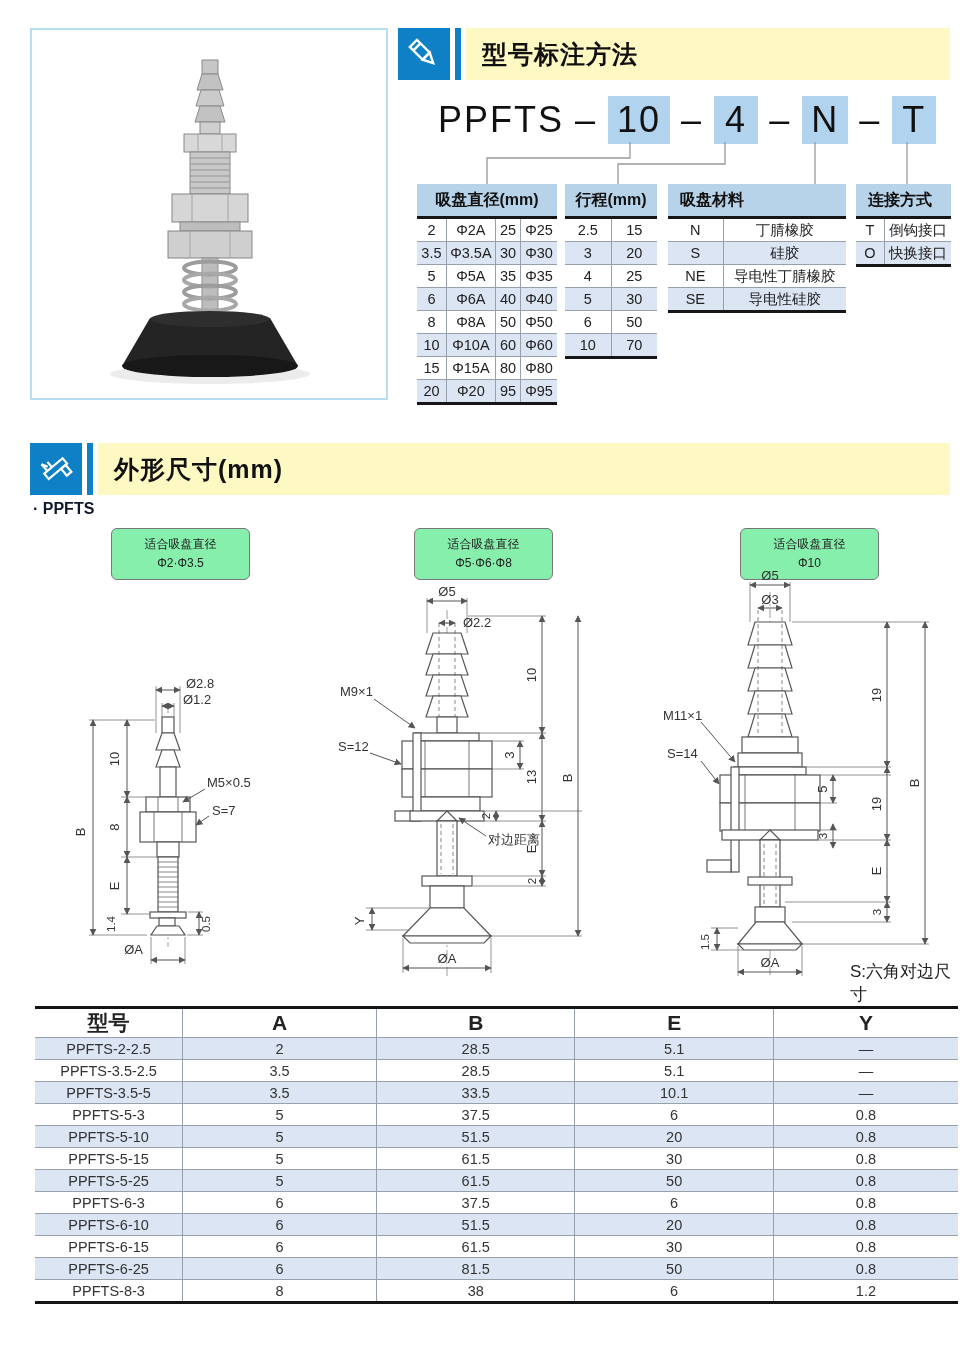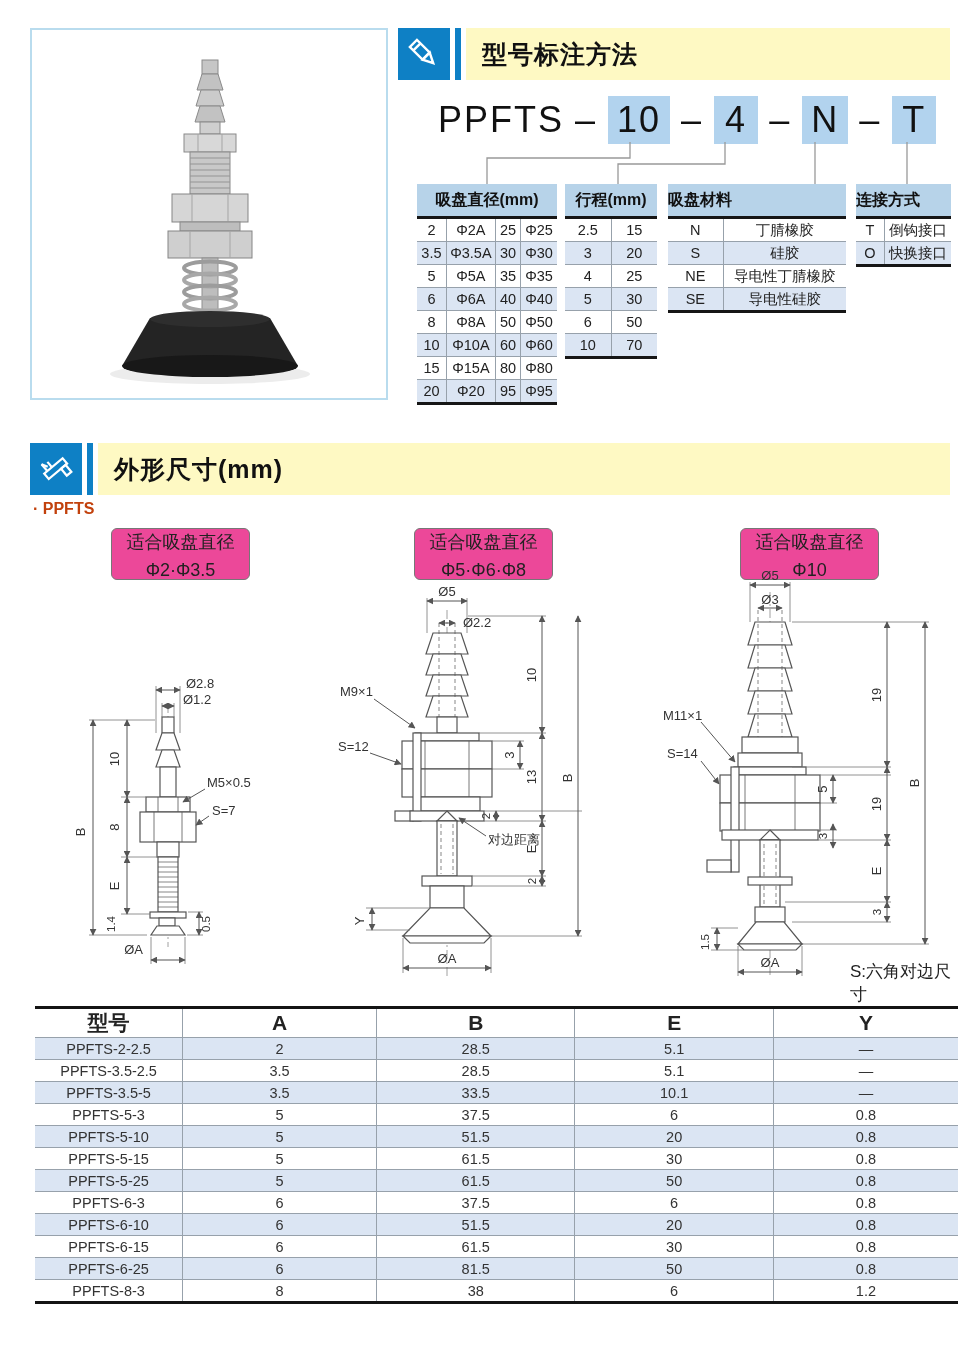--- a/index.html
+++ b/index.html
@@ -22,34 +22,34 @@
          font-size:36px;font-weight:500;letter-spacing:2px;color:#111;}
   #model .dash{margin:0 11px;}
   #model .mbox{background:#b2d3ee;padding:3px 9px;min-width:26px;text-align:center;}
 
   #leaders{position:absolute;left:0;top:138px;}
 
   
   .mini{position:absolute;}
   .mini-title{background:#b7d3e9;font-weight:bold;font-size:16px;height:32px;color:#111;
               display:flex;align-items:center;justify-content:center;}
-  .mini-title.left{justify-content:flex-start;font-family:Liberation Mono, monospace;}
+  .mini-title.left{justify-content:flex-start;padding-left:12px;font-family:Liberation Mono, monospace;}
   .mini table{border-collapse:collapse;width:100%;table-layout:fixed;
               border-top:3px solid #161616;border-bottom:3px solid #161616;}
   .mini td{font-size:14.5px;text-align:center;height:22px;padding:0;color:#222;
            border-top:1px solid #97a1ab;overflow:hidden;white-space:nowrap;}
   .mini tbody tr:first-child td{border-top:none;}
   .mini td + td{border-left:1px solid #97a1ab;}
   .mini tbody tr:nth-child(even){background:#dbe5f3;}
 
   
-  #series-label{position:absolute;left:33px;top:500px;font-size:16px;font-weight:bold;color:#c2410c;}
+  #series-label{position:absolute;left:33px;top:500px;font-size:16px;font-weight:bold;color:#0f172a;}
   .fitbox{position:absolute;top:528px;width:137px;height:50px;border:1.5px solid #777;border-radius:6px;
-          display:flex;flex-direction:column;align-items:center;
-          font-size:18px;color:#222;line-height:1.55;background:#ec4899;}
+          display:flex;flex-direction:column;align-items:center;justify-content:center;
+          font-size:12px;color:#222;line-height:1.55;background:#86efac;}
   .drawing{position:absolute;}
   #s-note{position:absolute;left:810px;top:960px;font-size:17px;color:#222;margin-left:40px;}
 
   
   #spec{position:absolute;left:35px;top:1006px;width:923px;border-collapse:collapse;table-layout:fixed;
         border-top:3px solid #141414;border-bottom:3px solid #141414;}
   #spec th{font-size:21px;font-weight:bold;height:25px;color:#222;padding:0;}
   #spec td{font-size:14.5px;text-align:center;height:21px;color:#333;padding:0;
            border-top:1px solid #97a1ab;}
   #spec th + th, #spec td + td{border-left:1px solid #97a1ab;}

